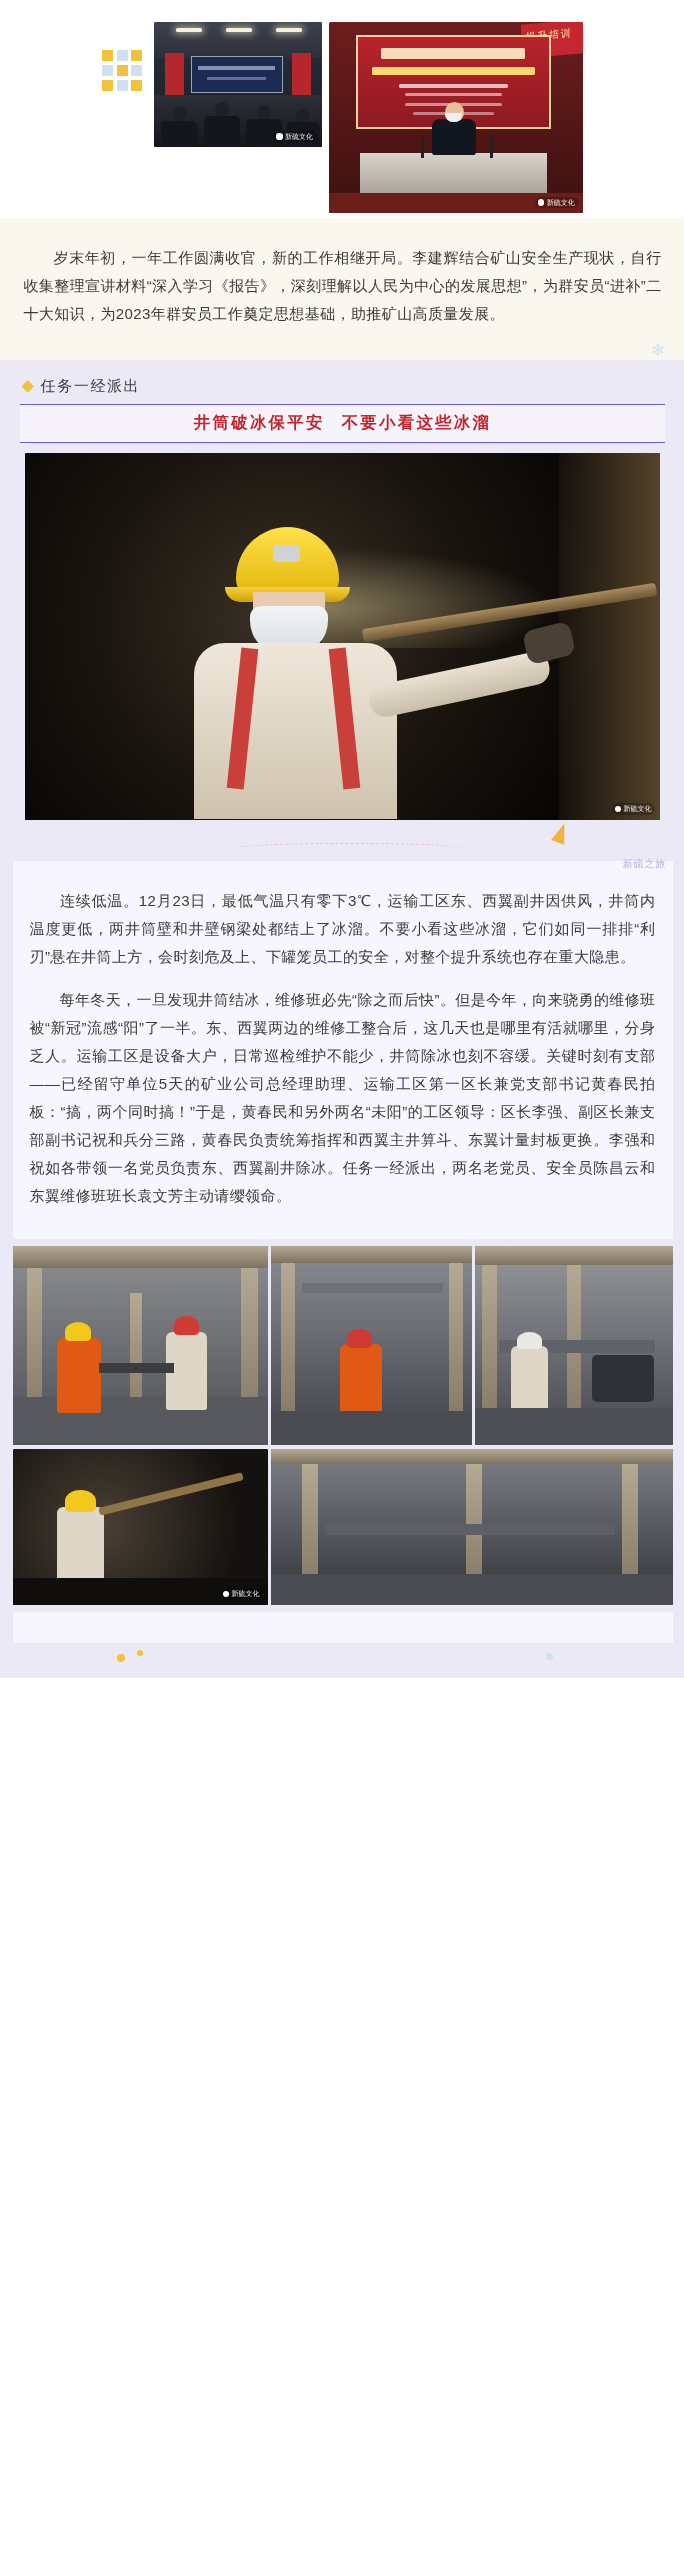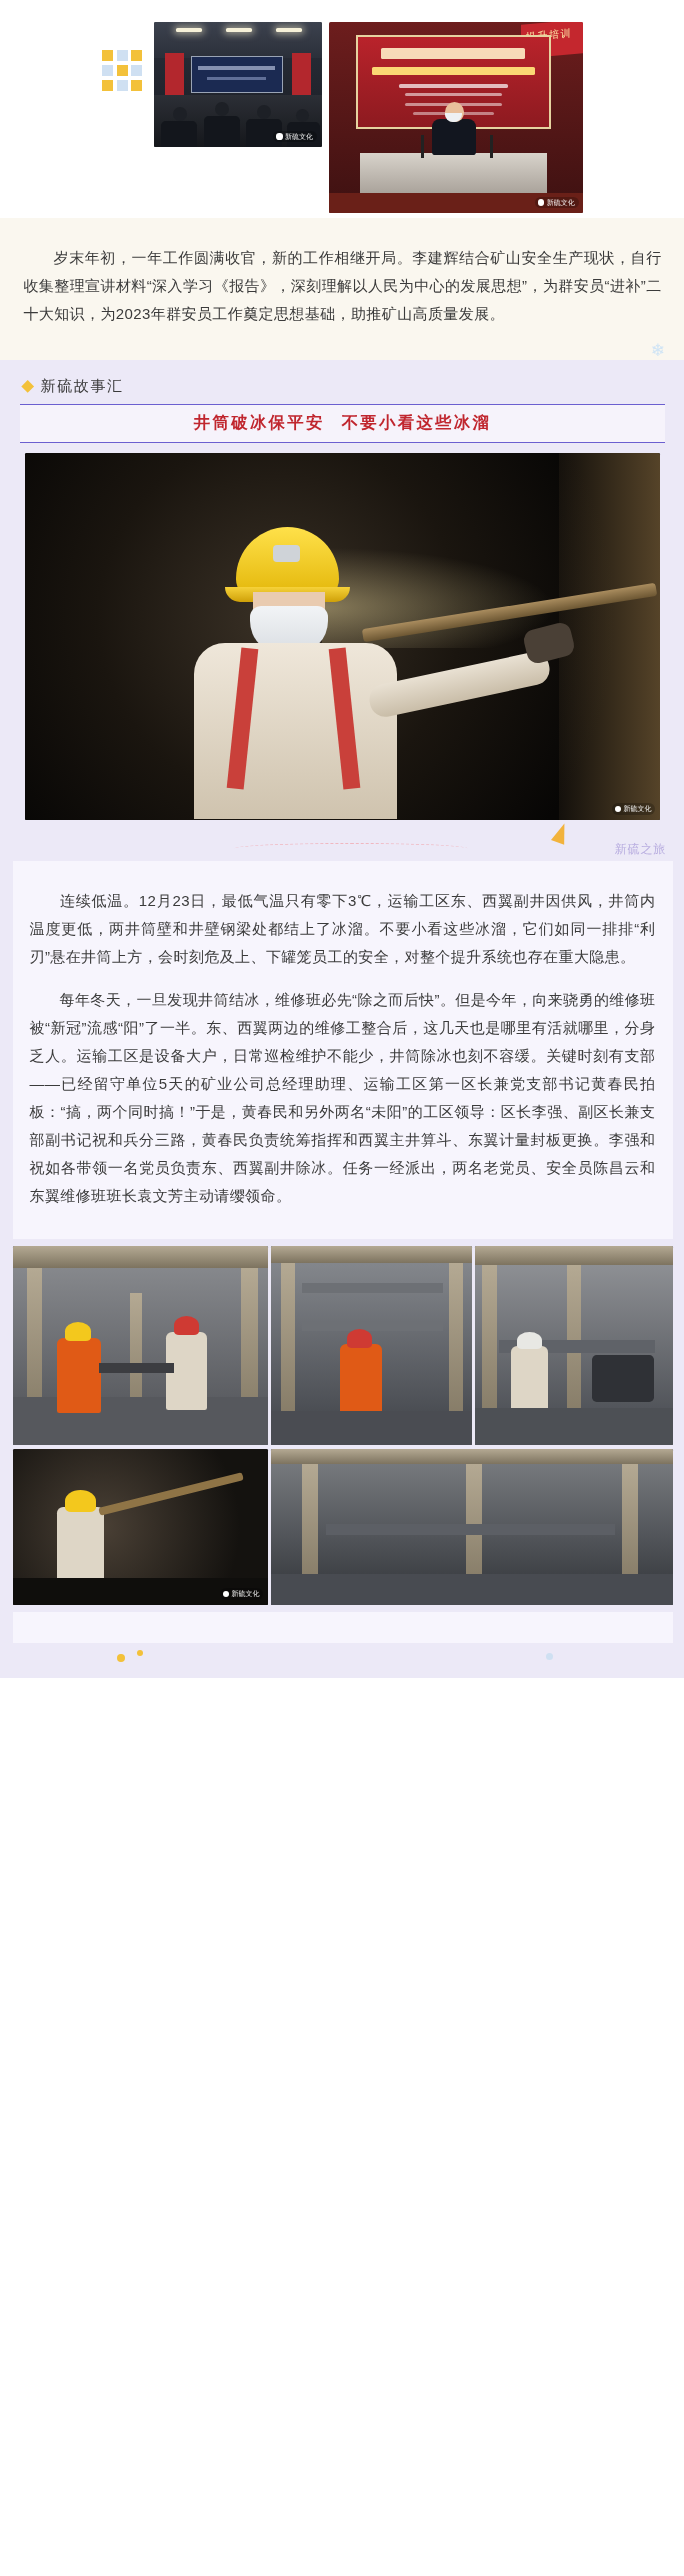--- a/index.html
+++ b/index.html
@@ -283,21 +283,21 @@
     border-right: 7px solid transparent;
     border-bottom: 20px solid #f2b33c;
     transform: rotate(20deg);
   }
   .deco-dashline {
     position:absolute; left: 234px; top: 23.4px; width: 234px; height: 11px;
     border-top: 1.6px dashed #f0b7c0;
     border-radius: 50%;
   }
   .deco-caption {
-    position:absolute; right: 19px; top: 21px; font-size: 12px; color: #b9aee0; letter-spacing:0.8px;text-align:center;
+    position:absolute; right: 19px; top: 37px; font-size: 10px; color: #b9aee0; letter-spacing:0.8px;text-align:center;
   }
 
   
   .lav-body {
     background: #f7f5fd;
     margin: 0 12.5px;
     padding: 11px 17px 14px 17px;
   }
 
   
@@ -425,21 +425,21 @@
   <div class="sec1-tail">
     <p class="para">
       <span class="indent"></span><span>岁末年初，一年工作圆满收官，新的工作相继开局。李建辉结合矿山安全生产现状，自行收集整理宣讲材料“深入学习《报告》，深刻理解以人民为中心的发展思想”，为群安员“进补”二十大知识，为2023年群安员工作奠定思想基础，助推矿山高质量发展。</span>
     </p>
   </div>
 
   <div class="sec-lav">
 
     <div class="story-head">
       <span class="sq"></span>
-      <span class="story-title">新硫故事汇</span>
+      <span class="story-title">任务一经派出</span>
     </div>
 
     <div class="headline-box">
       <span class="hl">
         <span>井筒破冰保平安</span><span class="gap"></span><span>不要小看这些冰溜</span>
       </span>
     </div>
 
     <div class="ph photo-c">
       <div class="c-dark"></div>

